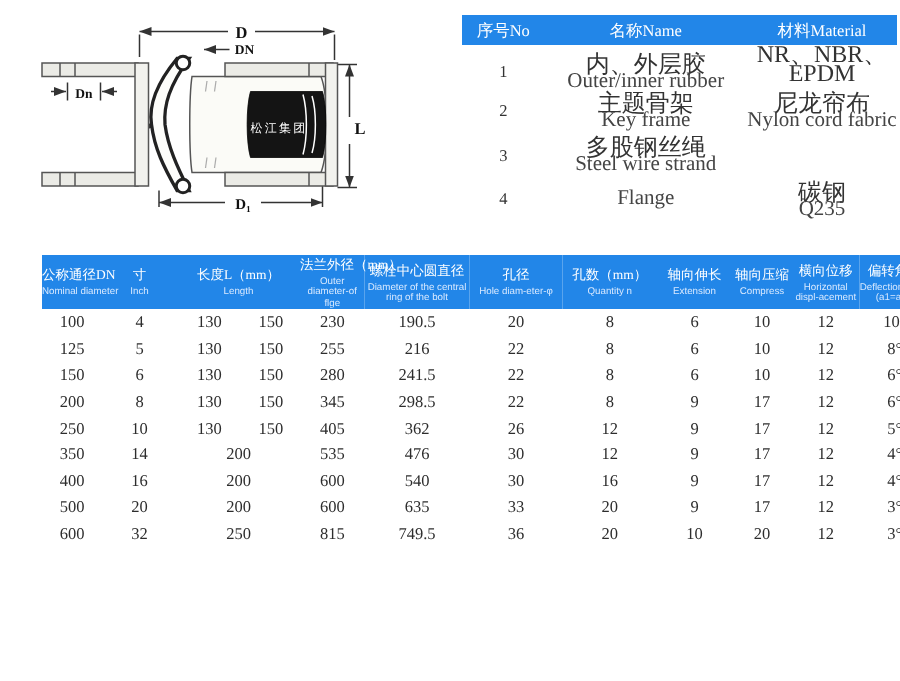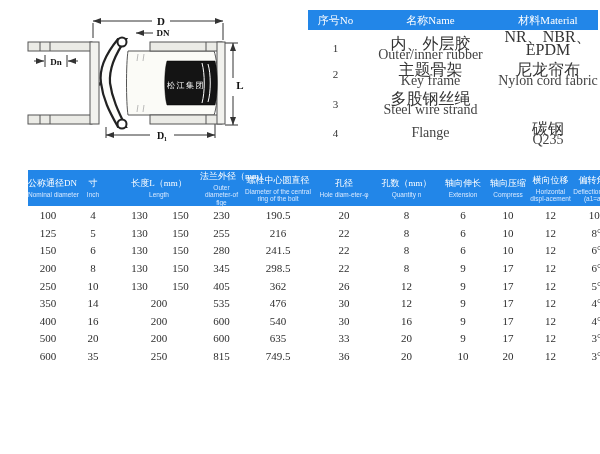--- a/index.html
+++ b/index.html
@@ -329,21 +329,21 @@
           <td>635</td>
           <td>33</td>
           <td>20</td>
           <td>9</td>
           <td>17</td>
           <td>12</td>
           <td>3°</td>
         </tr>
         <tr>
           <td>600</td>
-          <td>35</td>
+          <td>32</td>
           <td colspan="2">250</td>
           <td>815</td>
           <td>749.5</td>
           <td>36</td>
           <td>20</td>
           <td>10</td>
           <td>20</td>
           <td>12</td>
           <td>3°</td>
         </tr>

